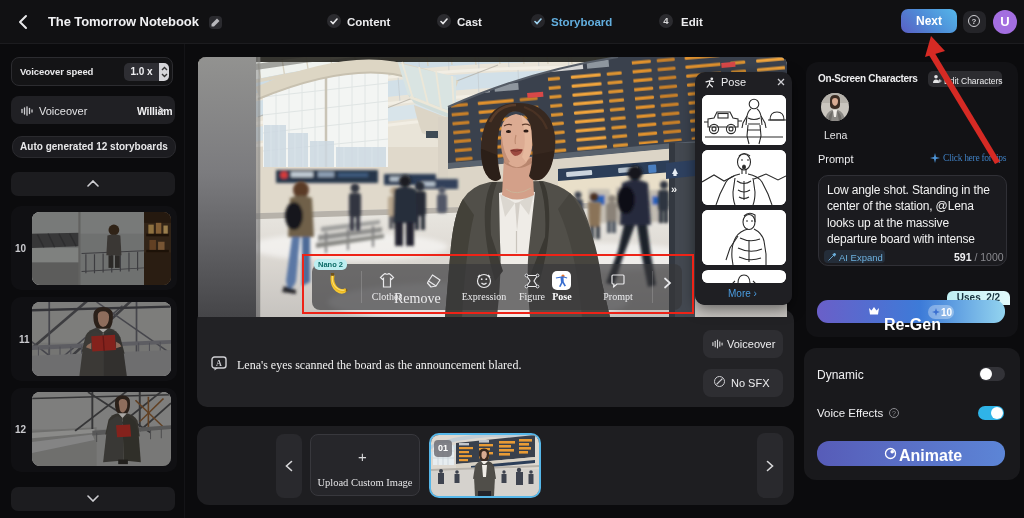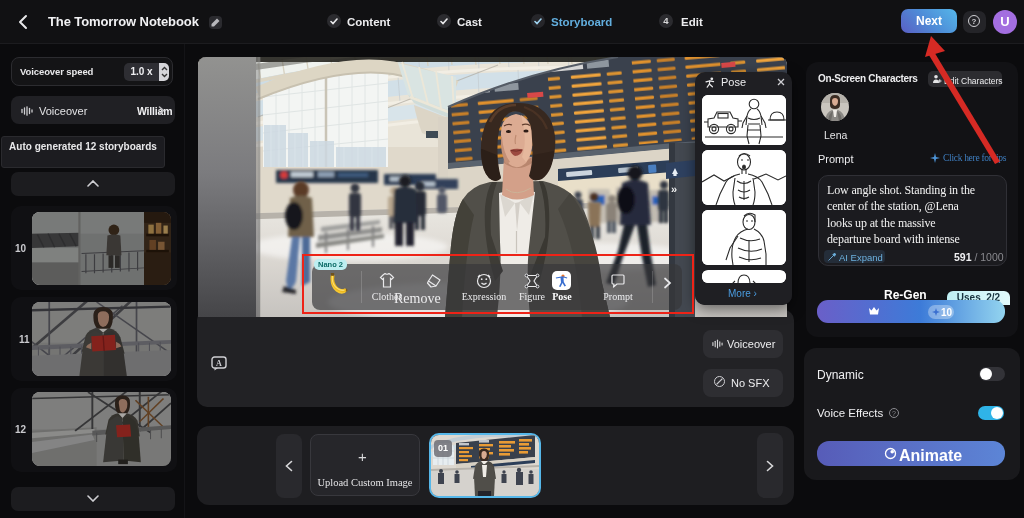--- a/index.html
+++ b/index.html
@@ -67,21 +67,21 @@
         <line x1="8.5" y1="2.5" x2="8.5" y2="7.5"></line>
         <line x1="11" y1="4" x2="11" y2="6"></line>
       </g>
     </svg>
   <div class="abs" style="left:39px;top:105px;font-size:11px;color:#e4e4e6;">Voiceover</div>
   <div class="abs" style="left:118px;top:105px;font-size:10.5px;font-weight:bold;letter-spacing:-0.2px;color:#f0f0f2;margin-left:19px;">William</div>
   <svg class="abs" style="left:158px;top:106px;" width="7" height="9" viewBox="0 0 7 9">
       <path d="M1.5 1 L5.5 4.5 L1.5 8" stroke="#bfbfc3" stroke-width="1.5" fill="none" stroke-linecap="round"></path>
     </svg>
 
-  <div class="abs" style="left:1px;top:136px;width:164px;height:32px;border-radius:3px;background:#1c1c20;border:1px solid #2a2a2e;color:#e8e8ea;font-size:10px;font-weight:bold;text-align:center;line-height:20px;white-space:nowrap;">Auto generated 12 storyboards</div>
+  <div class="abs" style="left:12px;top:136px;width:164px;height:22px;border-radius:10px;background:#1c1c20;border:1px solid #2a2a2e;color:#e8e8ea;font-size:10px;font-weight:bold;text-align:center;line-height:20px;white-space:nowrap;">Auto generated 12 storyboards</div>
 
   <div class="abs" style="left:11px;top:172px;width:164px;height:24px;border-radius:7px;background:#1c1c1f;"></div>
   <svg class="abs" style="left:87px;top:180px;" width="12" height="7" viewBox="0 0 12 7">
       <path d="M1 6 L6 1 L11 6" stroke="#cfcfd3" stroke-width="1.6" fill="none" stroke-linecap="round"></path>
     </svg>
 
   <div class="abs" style="left:11px;top:206px;width:166px;height:84px;background:#101013;border-radius:10px;"></div>
   <div class="abs" style="left:11px;top:297px;width:166px;height:84px;background:#101013;border-radius:10px;"></div>
   <div class="abs" style="left:11px;top:388px;width:166px;height:84px;background:#101013;border-radius:10px;"></div>
   <div class="abs" style="left:15px;top:243px;font-size:10px;font-weight:bold;color:#c9c9cd;">10</div>
@@ -217,20 +217,21 @@
     </svg>
 
   <div class="abs" style="left:184px;top:44px;width:1px;height:474px;background:#141417;"></div>
 
   <div class="abs" style="left:197px;top:310px;width:597px;height:97px;background:#222225;border-radius:10px;"></div>
   <div class="abs" style="left:211px;top:356px;width:16px;height:15px;"><svg width="16" height="15" viewBox="0 0 16 15">
         <rect x="1" y="1" width="14" height="11" rx="2.5" stroke="#cfcfd3" stroke-width="1.4" fill="none"></rect>
         <path d="M3.5 12 L3.5 14.5 L7 12" fill="#cfcfd3"></path>
         <text x="8" y="9.8" font-size="8" font-weight="bold" fill="#cfcfd3" text-anchor="middle" font-family="Liberation Serif">A</text>
       </svg></div>
+  <div class="abs serif" style="left:237px;top:358px;font-size:12px;color:#f2f2f2;">Lena's eyes scanned the board as the announcement blared.</div>
   <div class="abs" style="left:703px;top:330px;width:80px;height:28px;border-radius:8px;background:#2e2e32;"></div>
   <svg class="abs" style="left:712px;top:339px;" width="11" height="10" viewBox="0 0 12 10">
       <g stroke="#d8d8da" stroke-width="1.2" stroke-linecap="round">
         <line x1="1" y1="3.5" x2="1" y2="6.5"></line>
         <line x1="3.5" y1="2" x2="3.5" y2="8"></line>
         <line x1="6" y1="0.8" x2="6" y2="9.2"></line>
         <line x1="8.5" y1="2.5" x2="8.5" y2="7.5"></line>
         <line x1="11" y1="4" x2="11" y2="6"></line>
       </g>
     </svg>
@@ -804,34 +805,34 @@
 <path d="M7,28 Q8,20 12,18 L10,28 Z M21,28 Q20,20 16,18 L18,28 Z" fill="#6e6c68"></path>
 </svg></div>
   <div class="abs" style="left:824px;top:129px;font-size:10.5px;color:#e4e4e6;">Lena</div>
   <div class="abs" style="left:818px;top:153px;font-size:11px;color:#ededef;">Prompt</div>
   <svg class="abs" style="left:930px;top:153px;" width="10" height="10" viewBox="0 0 10 10">
       <path d="M5 0 L6 4 L10 5 L6 6 L5 10 L4 6 L0 5 L4 4 Z" fill="#4d94d8"></path>
     </svg>
   <div class="abs serif" style="left:943px;top:153px;font-size:9.5px;letter-spacing:-0.3px;color:#3f7fc1;">Click here for tips</div>
 
   <div class="abs" style="left:818px;top:175px;width:189px;height:91px;background:#1b1b1f;border:1px solid #303036;border-radius:10px;"></div>
-  <div class="abs" style="left:827px;top:182px;width:180px;font-size:12px;letter-spacing:-0.15px;line-height:16.4px;color:#f2f2f2;white-space:nowrap;font-family:Liberation Serif, serif;">Low angle shot. Standing in the<br>center of the station, @Lena<br>looks up at the massive<br>departure board with intense</div>
+  <div class="abs" style="left:827px;top:182px;width:180px;font-size:12px;letter-spacing:-0.15px;line-height:16.4px;color:#f2f2f2;white-space:nowrap;">Low angle shot. Standing in the<br>center of the station, @Lena<br>looks up at the massive<br>departure board with intense</div>
   <div class="abs" style="left:824px;top:250px;width:61px;height:13px;background:rgba(80,130,175,0.18);border-radius:4px;"></div>
   <svg class="abs" style="left:828px;top:252px;" width="9" height="9" viewBox="0 0 9 9">
       <path d="M0.5 8.5 L5.5 3.5 M4.5 2.5 L6.5 4.5 M6.5 1 L7 2 L8 2.5 L7 3 L6.5 4 L6 3 L5 2.5 L6 2 Z" stroke="#6cb0de" stroke-width="0.9" fill="#6cb0de"></path>
     </svg>
   <div class="abs" style="left:839px;top:252px;font-size:9.5px;color:#6cb0de;">AI Expand</div>
   <div class="abs" style="left:954px;top:251px;font-size:10.5px;color:#8a8a8f;"><b style="color:#f0f0f2;">591</b> / 1000</div>
 
   <div class="abs" style="left:947px;top:291px;width:63px;height:14px;background:linear-gradient(90deg,#bfeff3,#e2fafc);border-radius:6px 6px 0 0;color:#16323e;font-size:10px;font-weight:bold;text-align:center;line-height:14px;">Uses&nbsp;&nbsp;2/2</div>
   <div class="abs" style="left:817px;top:300px;width:188px;height:23px;border-radius:11px;background:linear-gradient(90deg,#6a5fc8,#3d7bd8 55%,#93d4ef);"></div>
   <svg class="abs" style="left:868px;top:306px;" width="12" height="10" viewBox="0 0 12 10">
       <path d="M1 2 L3.5 4.5 L6 1 L8.5 4.5 L11 2 L10 8.5 L2 8.5 Z" fill="#fff"></path>
     </svg>
-  <div class="abs" style="left:884px;top:288px;font-size:12px;font-weight:bold;color:#fff;">Re-Gen</div>
+  <div class="abs" style="left:884px;top:316px;font-size:16px;font-weight:bold;color:#fff;">Re-Gen</div>
   <div class="abs" style="left:928px;top:305px;width:26px;height:14px;background:rgba(255,255,255,0.32);border-radius:8px;"></div>
   <svg class="abs" style="left:932px;top:308px;" width="8" height="8" viewBox="0 0 8 8">
       <path d="M4 0 L5 3 L8 4 L5 5 L4 8 L3 5 L0 4 L3 3 Z" fill="#3a6fd0"></path>
     </svg>
   <div class="abs" style="left:941px;top:307px;font-size:10px;font-weight:bold;color:#fff;">10</div>
 
   <div class="abs" style="left:804px;top:348px;width:216px;height:132px;background:#19191c;border-radius:12px;"></div>
   <div class="abs" style="left:817px;top:368px;font-size:12px;color:#f0f0f2;">Dynamic</div>
   <div class="abs" style="left:979px;top:367px;width:26px;height:14px;border-radius:8px;background:#333338;"></div>
   <div class="abs" style="left:980px;top:368px;width:12px;height:12px;border-radius:50%;background:#fff;"></div>

